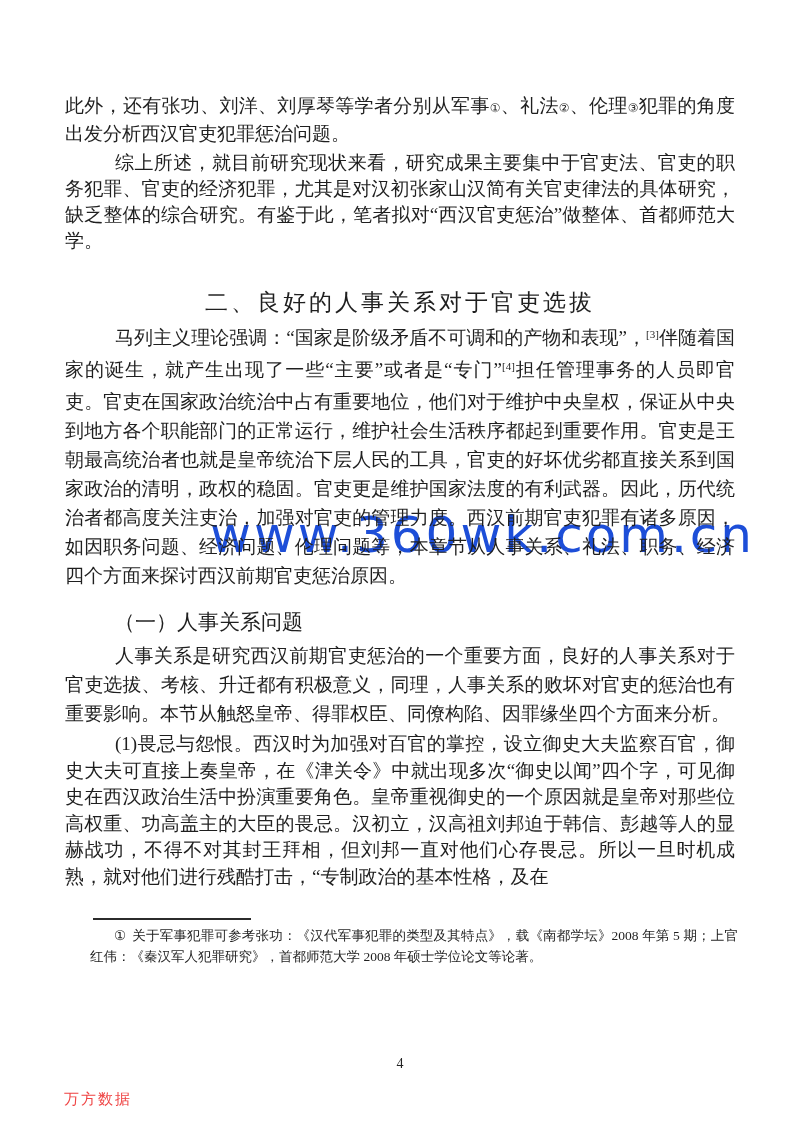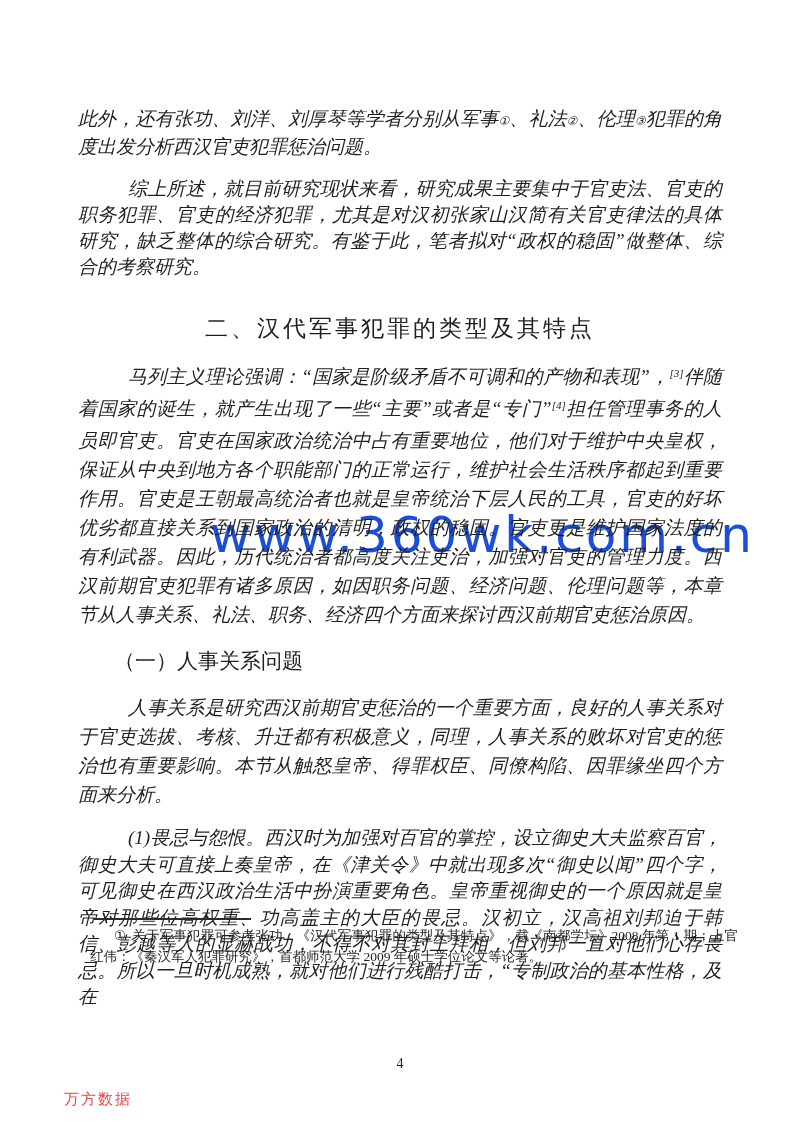--- a/index.html
+++ b/index.html
@@ -26,21 +26,21 @@
     white-space: nowrap;
     user-select: none;
   }
   .content {
     position: absolute;
     left: 62px;
     top: 0;
     width: 676px;
     z-index: 1;
   }
-  .content p { margin: 16px; text-align: justify; font-style: italic; }
+  .content p { margin: 3px; text-align: justify; }
   .p-body { font-size: 19px; line-height: 26px; }
   .p-wide  { font-size: 19px; line-height: 29px; }
   .p1 { padding-top: 90px; }
   .p2 { margin-top: 6px; text-indent: 50px; }
   .h1 {
     margin: 32px 0 0 0;
     font-size: 23px;
     line-height: 34px;
     text-align: center;
     letter-spacing: 3px;
@@ -108,38 +108,38 @@
 <body>
 
 <div class="page">
 
   <div class="watermark">www.360wk.com.cn</div>
 
   <div class="content">
 
     <p class="p-body p1"><span>此外，还有张功、刘洋、刘厚琴等学者分别从军事</span><span class="fn-circ">①</span><span>、礼法</span><span class="fn-circ">②</span><span>、伦理</span><span class="fn-circ">③</span><span>犯罪的角度出发分析西汉官吏犯罪惩治问题。</span></p>
 
-    <p class="p-body p2">综上所述，就目前研究现状来看，研究成果主要集中于官吏法、官吏的职务犯罪、官吏的经济犯罪，尤其是对汉初张家山汉简有关官吏律法的具体研究，缺乏整体的综合研究。有鉴于此，笔者拟对“政权的稳固”做整体、综合的考察研究。</p>
+    <p class="p-body p2">综上所述，就目前研究现状来看，研究成果主要集中于官吏法、官吏的职务犯罪、官吏的经济犯罪，尤其是对汉初张家山汉简有关官吏律法的具体研究，缺乏整体的综合研究。有鉴于此，笔者拟对“西汉官吏惩治”做整体、首都师范大学。</p>
 
-    <h1 class="h1">二、汉代军事犯罪的类型及其特点</h1>
+    <h1 class="h1">二、良好的人事关系对于官吏选拔</h1>
 
     <p class="p-wide p3"><span>马列主义理论强调：“国家是阶级矛盾不可调和的产物和表现”，</span><span class="sup">[3]</span><span>伴随着国家的诞生，就产生出现了一些“主要”或者是“专门”</span><span class="sup">[4]</span><span>担任管理事务的人员即官吏。官吏在国家政治统治中占有重要地位，他们对于维护中央皇权，保证从中央到地方各个职能部门的正常运行，维护社会生活秩序都起到重要作用。官吏是王朝最高统治者也就是皇帝统治下层人民的工具，官吏的好坏优劣都直接关系到国家政治的清明，政权的稳固。官吏更是维护国家法度的有利武器。因此，历代统治者都高度关注吏治，加强对官吏的管理力度。西汉前期官吏犯罪有诸多原因，如因职务问题、经济问题、伦理问题等，本章节从人事关系、礼法、职务、经济四个方面来探讨西汉前期官吏惩治原因。</span></p>
 
     <h2 class="sub1">（一）人事关系问题</h2>
 
     <p class="p-wide p4">人事关系是研究西汉前期官吏惩治的一个重要方面，良好的人事关系对于官吏选拔、考核、升迁都有积极意义，同理，人事关系的败坏对官吏的惩治也有重要影响。本节从触怒皇帝、得罪权臣、同僚构陷、因罪缘坐四个方面来分析。</p>
 
 
     <p class="p-body p5">(1)畏忌与怨恨。西汉时为加强对百官的掌控，设立御史大夫监察百官，御史大夫可直接上奏皇帝，在《津关令》中就出现多次“御史以闻”四个字，可见御史在西汉政治生活中扮演重要角色。皇帝重视御史的一个原因就是皇帝对那些位高权重、功高盖主的大臣的畏忌。汉初立，汉高祖刘邦迫于韩信、彭越等人的显赫战功，不得不对其封王拜相，但刘邦一直对他们心存畏忌。所以一旦时机成熟，就对他们进行残酷打击，“专制政治的基本性格，及在</p>
 
   </div>
 
   <div class="footnote-sep"></div>
 
   <div class="footnotes">
-    <p><span class="fn-marker">①</span><span>关于军事犯罪可参考张功：《汉代军事犯罪的类型及其特点》，载《南都学坛》2008 年第 1 期；上官红伟：《秦汉军人犯罪研究》，首都师范大学 2009 年硕士学位论文等论著。</span></p>
+    <p><span class="fn-marker">①</span><span>关于军事犯罪可参考张功：《汉代军事犯罪的类型及其特点》，载《南都学坛》2008 年第 5 期；上官红伟：《秦汉军人犯罪研究》，首都师范大学 2008 年硕士学位论文等论著。</span></p>
   </div>
 
   <div class="page-num">4</div>
 
   <div class="brand">万方数据</div>
 
 </div>
 
 </body></html>

